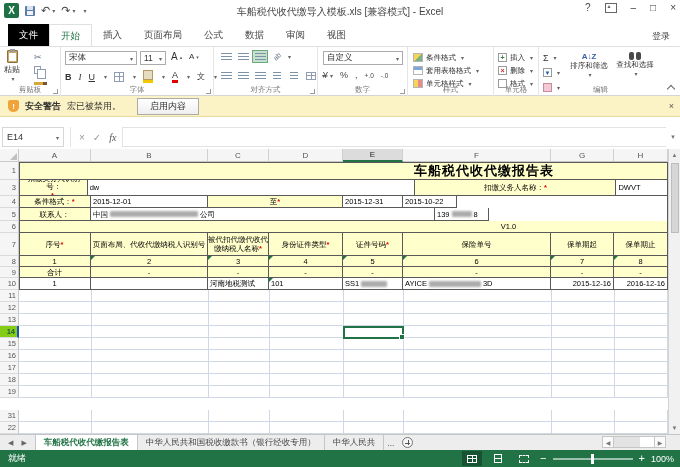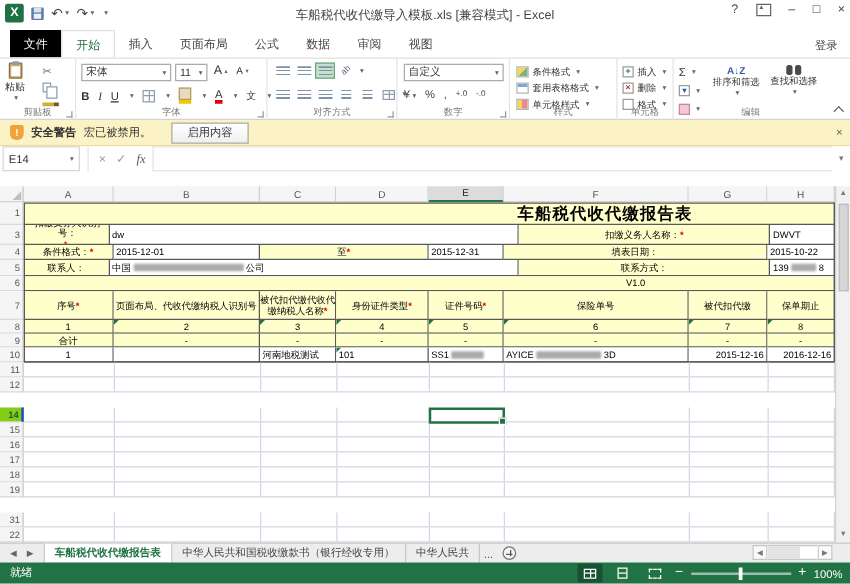--- a/index.html
+++ b/index.html
@@ -67,21 +67,21 @@
 
   
   .msgbar{position:absolute;left:0;top:96px;width:680px;height:21px;background:#FBF3C6;border-bottom:1px solid #E6DCA0;display:flex;align-items:center;padding-left:8px;gap:6px}
   .shield{width:11px;height:12px;background:#F0A33A;border-radius:2px 2px 5px 5px;color:#fff;font-weight:bold;font-size:8px;display:flex;align-items:center;justify-content:center}
   .msg-title{font-weight:bold;color:#333;font-size:9px}
   .msg-text{color:#333;font-size:9px}
   .msg-btn{margin-left:10px;border:1px solid #ABABAB;background:linear-gradient(#FFFFFF,#EFEFEF);padding:1px 12px;font-size:9px;color:#333}
   .msg-close{position:absolute;right:6px;color:#555;font-size:9px}
 
   
-  .fbar{position:absolute;left:0;top:117px;width:680px;height:30px;background:#fff;display:flex;align-items:flex-start}
+  .fbar{position:absolute;left:0;top:117px;width:680px;height:30px;background:#fff;display:flex;align-items:flex-end}
   .namebox{width:62px;height:20px;border:1px solid #D6D6D6;margin-left:2px;display:flex;align-items:center;justify-content:space-between;padding:0 4px;font-size:9px;color:#333}
   .fb-icons{display:flex;align-items:center;gap:8px;margin:0 6px;color:#9B9B9B;font-size:10px;border-left:1px solid #E3E3E3;padding-left:8px;height:20px}
   .fxg{font-family:"Liberation Serif","DejaVu Serif",serif;font-style:italic;color:#555}
   .finput{flex:1;height:20px;border:1px solid #E3E3E3;border-right:none;background:#fff}
   .fb-expand{width:14px;height:20px;display:flex;align-items:center;justify-content:center;color:#777;font-size:7px}
 
   
   .sheet{position:absolute;left:0;top:149px;width:668px;height:285px;background:#fff}
   .colhdr{position:absolute;left:0;top:0;height:13px;display:flex;width:668px}
   .corner{width:19px;height:13px;background:#F5F5F5;border-right:1px solid #C9C9C9;border-bottom:1px solid #C9C9C9;position:relative}
@@ -453,41 +453,35 @@
     <div class="cell w117 wh la">
         <span>2015-12-01</span>
       </div>
     <div class="cell w135">
         <span>至</span>
         <span class="req">*</span>
       </div>
     <div class="cell w60 wh la">
         <span>2015-12-31</span>
       </div>
-    <div class="cell w211">
-        <span>填表日期：</span>
-      </div>
     <div class="cell w54 wh la">
         <span>2015-10-22</span>
       </div>
   </div>
 
   <div class="srow" style="top:59px;height:13px">
     <div class="gut">5</div>
     <div class="cell w72">
         <span>联系人：</span>
       </div>
     <div class="cell w312 wh la">
       <span>中国</span>
         <span class="redact" style="width:88px"></span>
         <span>公司</span>
     </div>
-    <div class="cell w211">
-        <span>联系方式：</span>
-      </div>
     <div class="cell w54 wh la">
       <span>139</span>
         <span class="redact" style="width:20px"></span>
         <span>8</span>
     </div>
   </div>
 
   <div class="srow" style="top:72px;height:12px">
     <div class="gut">6</div>
     <div class="cell w649 rel">
@@ -509,21 +503,21 @@
     <div class="cell w74">
         <span><span>身份证件类型</span><span class="req">*</span></span>
       </div>
     <div class="cell w60">
         <span><span>证件号码</span><span class="req">*</span></span>
       </div>
     <div class="cell w148">
         <span>保险单号</span>
       </div>
     <div class="cell w63">
-        <span>被代扣代缴</span>
+        <span>保单期起</span>
       </div>
     <div class="cell w54">
         <span>保单期止</span>
       </div>
   </div>
 
   <div class="srow" style="top:107px;height:11px">
     <div class="gut">8</div>
     <div class="cell w72">1</div>
     <div class="cell w117 tri">2</div>
@@ -569,20 +563,24 @@
   <div class="form-border"></div>
 
   <div class="srow" style="top:141px;height:12px">
       <div class="gut">11</div>
       <div class="erow"></div>
     </div>
   <div class="srow" style="top:153px;height:12px">
       <div class="gut">12</div>
       <div class="erow"></div>
     </div>
+  <div class="srow" style="top:165px;height:12px">
+      <div class="gut">13</div>
+      <div class="erow"></div>
+    </div>
   <div class="srow" style="top:177px;height:12px">
       <div class="gut selrow">14</div>
       <div class="erow"></div>
     </div>
   <div class="srow" style="top:189px;height:12px">
       <div class="gut">15</div>
       <div class="erow"></div>
     </div>
   <div class="srow" style="top:201px;height:12px">
       <div class="gut">16</div>

